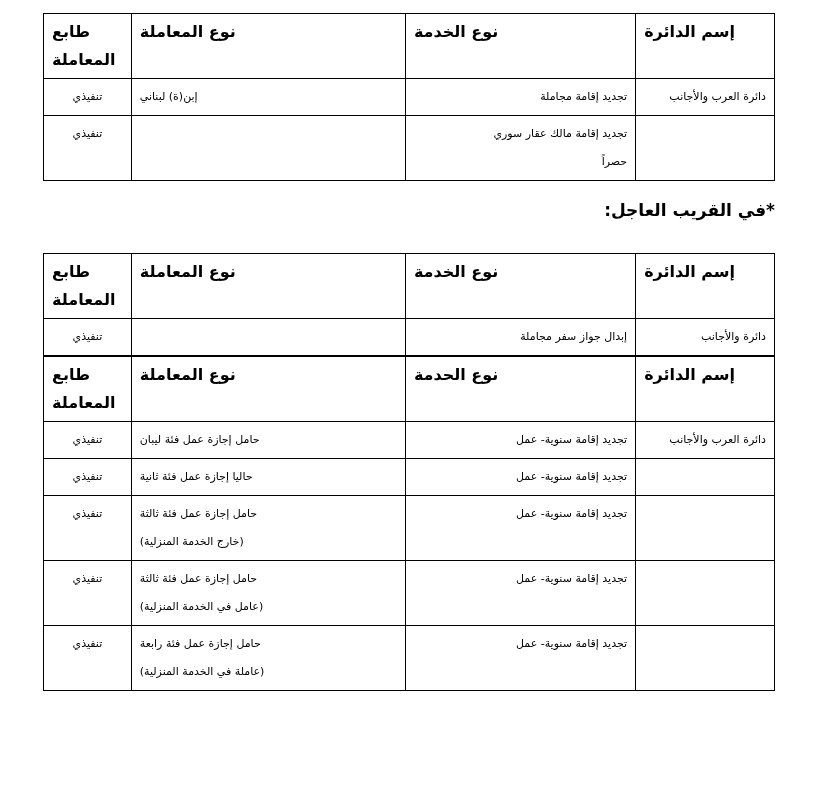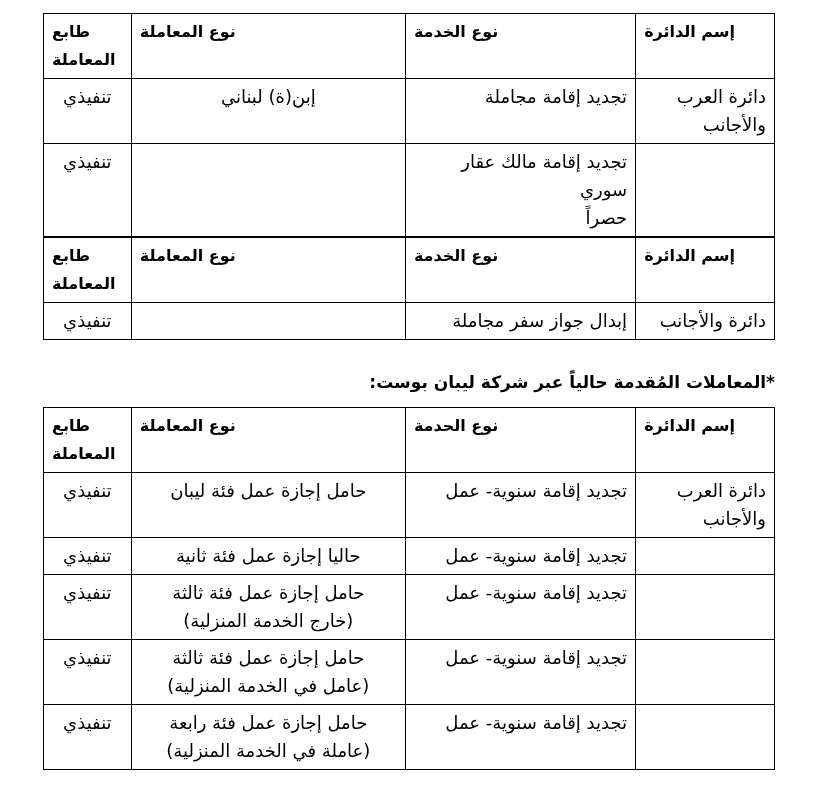--- a/index.html
+++ b/index.html
@@ -22,38 +22,38 @@
     width: 100%;
     border-collapse: collapse;
     table-layout: fixed;
     direction: rtl;
   }
   table.doc-table th,
   table.doc-table td {
     border: 1px solid #000000;
     padding: 4px 8px;
     vertical-align: top;
-    font-size: 18px;
+    font-size: 11px;
     line-height: 28px;
     white-space: pre-line;
     overflow: hidden;
   }
   table.doc-table th {
     font-weight: bold;
     text-align: left;
     height: 56px;
     font-size: 16px;
   }
   .col-dept  { width: 19%;   }
   .col-serv  { width: 31.5%; }
   .col-trans { width: 37.5%; }
   .col-stamp { width: 12%;   }
   td.c-dept  { text-align: right; font-weight: normal; font-size: 16px; }
   td.c-serv  { text-align: right; }
-  td.c-trans { text-align: center; }
+  td.c-trans { text-align: left; }
   td.c-stamp { text-align: center; }
   .section-heading {
     font-size: 17px;
     font-weight: bold;
     text-align: right;
     direction: rtl;
     margin: 0;
   }
   .heading-soon      { margin-top: 19px; margin-bottom: 33px; }
   .heading-libanpost { margin-top: 32px; margin-bottom: 15px; }
@@ -88,20 +88,21 @@
       <tr>
         <td class="c-dept"></td>
         <td class="c-serv">تجديد إقامة مالك عقار سوري
 حصراً</td>
         <td class="c-trans"></td>
         <td class="c-stamp">تنفيذي</td>
       </tr>
     </tbody>
   </table>
 
+  <h2 class="section-heading heading-soon">*في القريب العاجل:</h2>
 
   <table class="doc-table">
     <colgroup>
       <col class="col-dept">
         <col class="col-serv">
         <col class="col-trans">
         <col class="col-stamp">
     </colgroup>
     <thead>
       <tr>
@@ -114,21 +115,20 @@
     <tbody>
       <tr>
         <td class="c-dept">دائرة والأجانب</td>
         <td class="c-serv">إبدال جواز سفر مجاملة</td>
         <td class="c-trans"></td>
         <td class="c-stamp">تنفيذي</td>
       </tr>
     </tbody>
   </table>
 
-  <h2 class="section-heading heading-libanpost">*المعاملات المُقدمة حالياً عبر شركة ليبان بوست:</h2>
 
   <table class="doc-table">
     <colgroup>
       <col class="col-dept">
         <col class="col-serv">
         <col class="col-trans">
         <col class="col-stamp">
     </colgroup>
     <thead>
       <tr>

